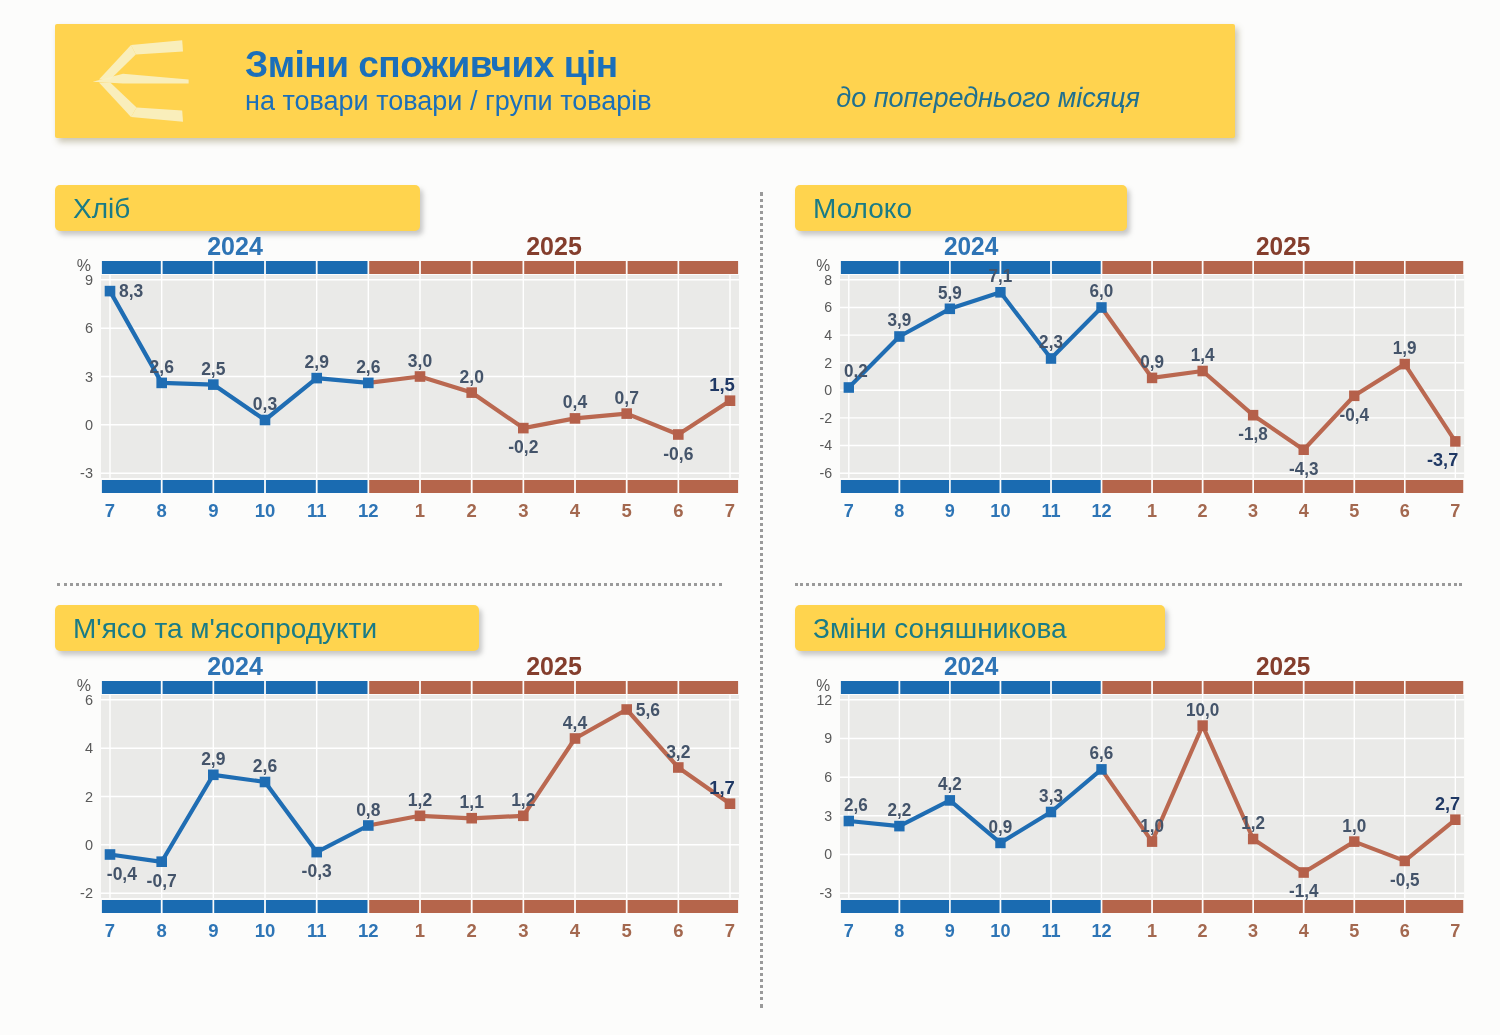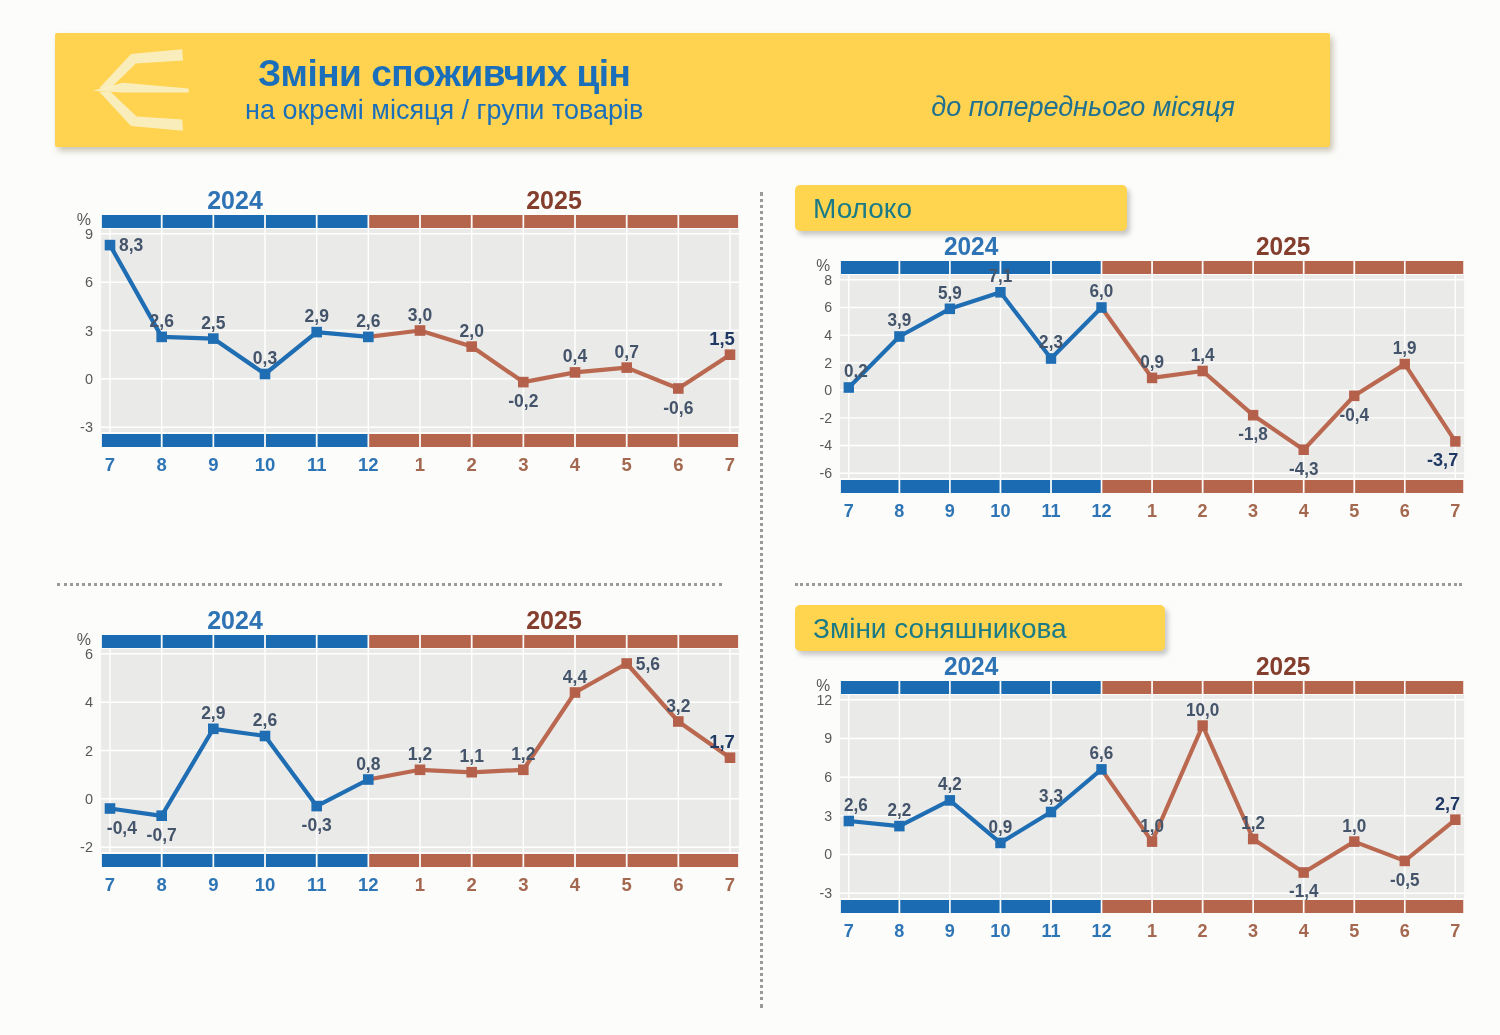--- a/index.html
+++ b/index.html
@@ -3,24 +3,24 @@
 <meta charset="utf-8">
 <style>
   html,body{margin:0;padding:0;}
   .page{
     position:relative; width:1500px; height:1035px;
     background:#FCFCFB; overflow:hidden;
     font-family:"Liberation Sans", sans-serif;
   }
   
   .band{
-    position:absolute; left:55px; top:33px; width:1275px; height:114px;
+    position:absolute; left:55px; top:24px; width:1180px; height:114px;
     background:#FFD34F; border-radius:2px;
     box-shadow:3px 4px 6px rgba(140,130,90,.45);
-    display:flex; align-items:center; box-sizing:border-box;text-align:center;
+    display:flex; align-items:center; box-sizing:border-box;
   }
   .logo{ margin-left:36px; width:104px; height:92px; flex:0 0 auto; }
   .titles{ margin-left:50px; line-height:1.05; }
   .titles h1{ margin:0; font-size:37px; font-weight:800; color:#1B6FBA; letter-spacing:-.5px;}
   .subtitle{ font-size:27px; font-weight:500; color:#1B6FBA; margin-top:2px;}
   .note{
     margin-left:auto; margin-right:95px; margin-top:34px;
     font-style:italic; font-weight:400; font-size:27px; color:#20708F;
   }
   
@@ -58,27 +58,30 @@
           <polygon points="50,9 114,3 115,17 56,21"></polygon>
           <polygon points="50,9 56,21 24,52 10,52"></polygon>
           <polygon points="10,56 24,56 57,87 50,99"></polygon>
           <polygon points="50,99 57,87 114,91 115,105"></polygon>
           <polygon points="2,55 40,45 122,52 122,57 40,57"></polygon>
         </g>
       </svg>
     </div>
     <div class="titles">
       <h1>Зміни споживчих цін</h1>
-      <div class="subtitle">на окремі місяця / групи товарів</div>
+      <div class="subtitle">на товари товари / групи товарів</div>
     </div>
     <div class="note">до попереднього місяця</div>
   </header>
 
   <main class="grid">
     <section class="panel">
+      <div class="tab tab-w1">
+        <span>Хліб</span>
+      </div>
       <div class="chart">
           <svg width="100%" height="300" viewBox="0 0 690 300" preserveAspectRatio="none" style="font-family:&quot;Liberation Sans&quot;,sans-serif">
             <rect x="46" y="44" width="638" height="203" fill="#EAEAE8"></rect>
             <g stroke="#FFFFFF" stroke-width="1.4">
               <line x1="46" y1="48.8" x2="684" y2="48.8"></line>
               <line x1="46" y1="97.2" x2="684" y2="97.2"></line>
               <line x1="46" y1="145.5" x2="684" y2="145.5"></line>
               <line x1="46" y1="193.8" x2="684" y2="193.8"></line>
               <line x1="46" y1="242.2" x2="684" y2="242.2"></line>
               <line x1="55.0" y1="44" x2="55.0" y2="247"></line>
@@ -300,20 +303,23 @@
               <text x="520.0" y="286" fill="#A3684F">4</text>
               <text x="571.7" y="286" fill="#A3684F">5</text>
               <text x="623.3" y="286" fill="#A3684F">6</text>
               <text x="675.0" y="286" fill="#A3684F">7</text>
             </g>
           </svg>
         </div>
     </section>
 
     <section class="panel">
+      <div class="tab tab-w3">
+        <span>М'ясо та м'ясопродукти</span>
+      </div>
       <div class="chart">
           <svg width="100%" height="300" viewBox="0 0 690 300" preserveAspectRatio="none" style="font-family:&quot;Liberation Sans&quot;,sans-serif">
             <rect x="46" y="44" width="638" height="203" fill="#EAEAE8"></rect>
             <g stroke="#FFFFFF" stroke-width="1.4">
               <line x1="46" y1="48.8" x2="684" y2="48.8"></line>
               <line x1="46" y1="97.2" x2="684" y2="97.2"></line>
               <line x1="46" y1="145.5" x2="684" y2="145.5"></line>
               <line x1="46" y1="193.8" x2="684" y2="193.8"></line>
               <line x1="46" y1="242.2" x2="684" y2="242.2"></line>
               <line x1="55.0" y1="44" x2="55.0" y2="247"></line>

